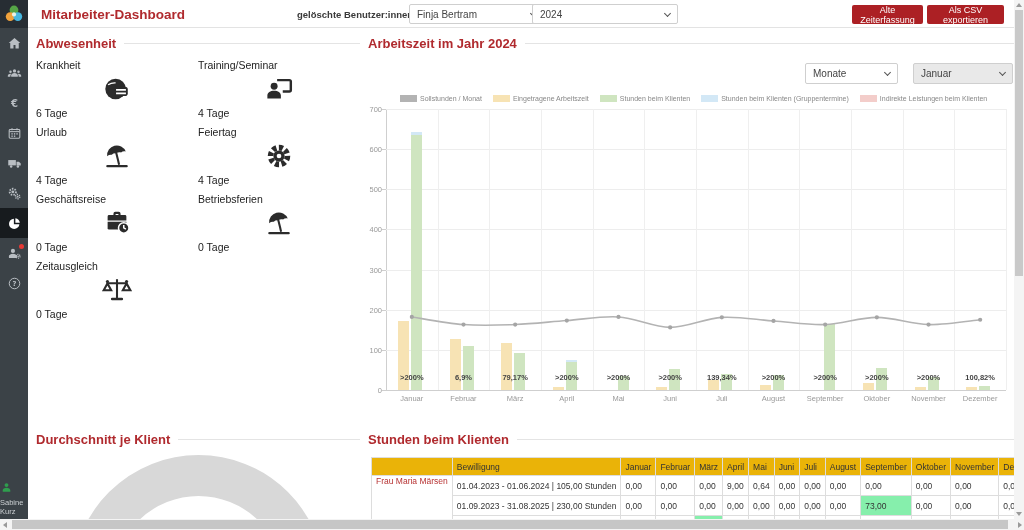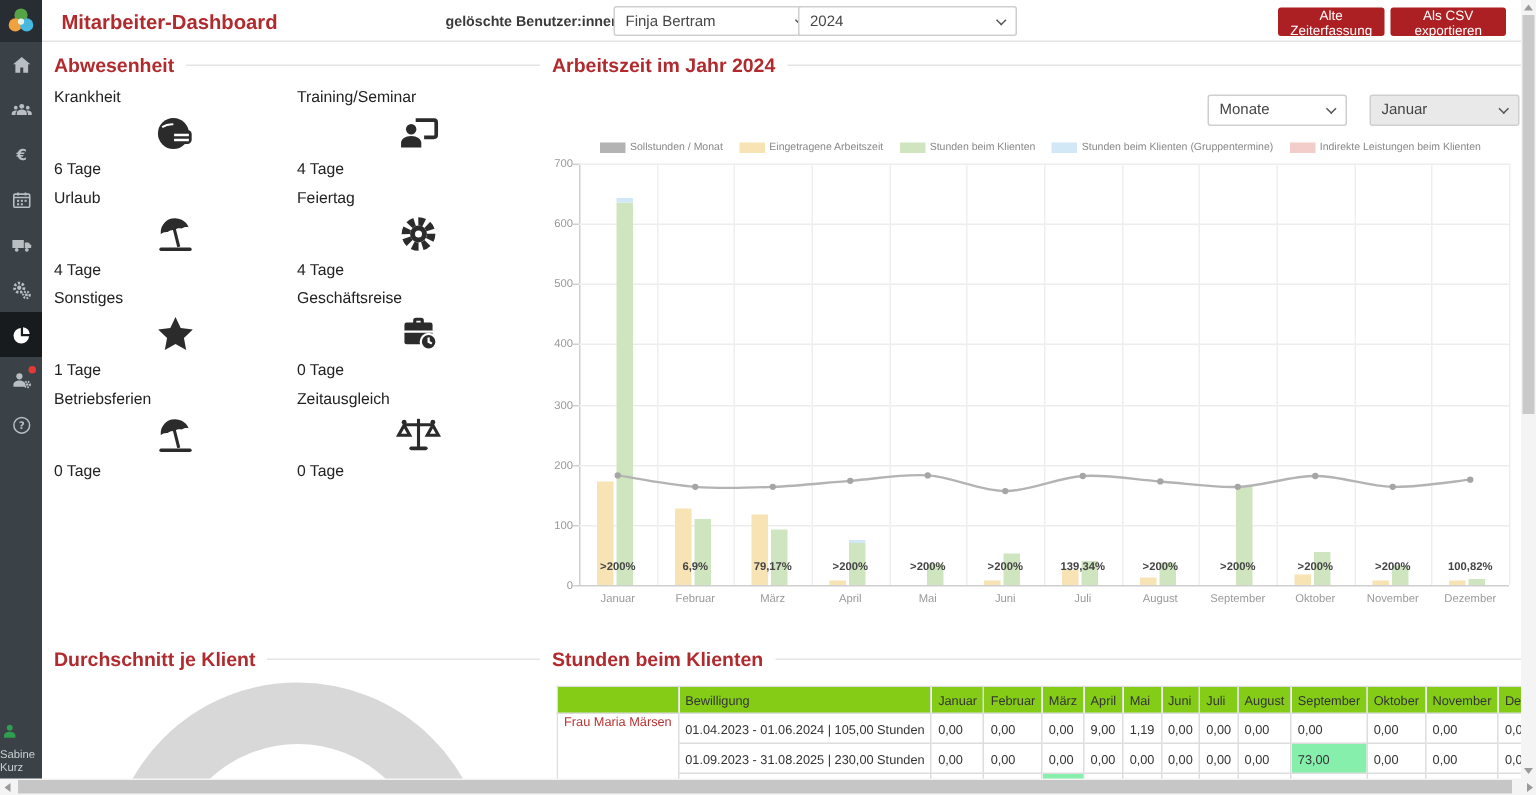--- a/index.html
+++ b/index.html
@@ -72,21 +72,21 @@
 
   .avgclient{position:absolute;left:36px;top:432px;width:324px;}
   .donut{position:absolute;left:36px;top:23px;width:253px;height:253px;border-radius:50%;
          border:41px solid #d8d8d8;background:transparent;}
 
   .clienthours{position:absolute;left:368px;top:432px;width:646px;height:98px;}
   .tbl-wrap{position:absolute;left:3px;top:25px;width:643px;height:64px;overflow:hidden;}
   table.ch{border-collapse:collapse;table-layout:fixed;font-size:8.5px;color:#333;}
   table.ch th,table.ch td{border:1px solid #ddd;padding:0 4px;text-align:left;white-space:nowrap;
                           overflow:hidden;font-weight:normal;}
-  table.ch th{height:18px;background:#84cc16;margin-left:30px;}
+  table.ch th{height:18px;background:#eab308;margin-left:30px;}
   table.ch td{height:20px;}
   td.ch-name{color:#b73333;vertical-align:top;padding-top:5px;}
   td.hl{background:#86efac;}
 
   
   .vscroll{position:absolute;right:0;top:0;width:10px;height:530px;background:#f4f4f4;z-index:60;}
   .vthumb{position:absolute;left:1px;top:10px;width:8px;height:266px;background:#c9c9c9;}
   .arr{position:absolute;width:0;height:0;}
   .arr-up{left:2px;top:3px;border-left:3px solid transparent;border-right:3px solid transparent;border-bottom:4px solid #9a9a9a;}
   .arr-dn{left:2px;bottom:14px;border-left:3px solid transparent;border-right:3px solid transparent;border-top:4px solid #9a9a9a;}
@@ -250,29 +250,20 @@
         <div class="ab-cell">
           <div class="ab-label">Feiertag</div>
           <div class="ab-icon">
             <svg viewBox="0 0 32 32">
               <circle cx="16" cy="16" r="9" fill="none" stroke="currentColor" stroke-width="6" stroke-dasharray="4.3 2.7"></circle>
               <circle cx="16" cy="16" r="6"></circle>
               <circle cx="16" cy="16" r="2.5" fill="#fff"></circle>
             </svg>
           </div>
           <div class="ab-value">4 Tage</div>
-        </div>
-        <div class="ab-cell">
-          <div class="ab-label">Sonstiges</div>
-          <div class="ab-icon">
-            <svg viewBox="0 0 32 32">
-              <path d="M16 3.5l3.7 7.9 8.6 1.1-6.3 6 1.6 8.5L16 22.8 8.4 27l1.6-8.5-6.3-6 8.6-1.1z"></path>
-            </svg>
-          </div>
-          <div class="ab-value">1 Tage</div>
         </div>
         <div class="ab-cell">
           <div class="ab-label">Geschäftsreise</div>
           <div class="ab-icon">
             <svg viewBox="0 0 32 32">
               <path d="M12.2 7.5V6a2 2 0 0 1 2-2h3.6a2 2 0 0 1 2 2v1.5h4.7A1.5 1.5 0 0 1 26 9v4.2H6V9a1.5 1.5 0 0 1 1.5-1.5h4.7zm2.3 0h3V6.3h-3z"></path>
               <path d="M6 14.7h20v6.8A1.5 1.5 0 0 1 24.5 23H7.5A1.5 1.5 0 0 1 6 21.5z"></path>
               <circle cx="23.2" cy="21.2" r="5.6" stroke="#fff" stroke-width="1.6"></circle>
               <path d="M23.2 18.2v3l2.3 1.3" stroke="#fff" stroke-width="1.6" fill="none"></path>
             </svg>
@@ -488,21 +479,21 @@
               <th>November</th>
               <th>Dezember</th>
             </tr>
             <tr>
               <td class="ch-name" rowspan="3">Frau Maria Märsen</td>
               <td>01.04.2023 - 01.06.2024 | 105,00 Stunden</td>
               <td>0,00</td>
               <td>0,00</td>
               <td>0,00</td>
               <td>9,00</td>
-              <td>1,19</td>
+              <td>0,64</td>
               <td>0,00</td>
               <td>0,00</td>
               <td>0,00</td>
               <td>0,00</td>
               <td>0,00</td>
               <td>0,00</td>
               <td>0,00</td>
             </tr>
             <tr>
               <td>01.09.2023 - 31.08.2025 | 230,00 Stunden</td>

